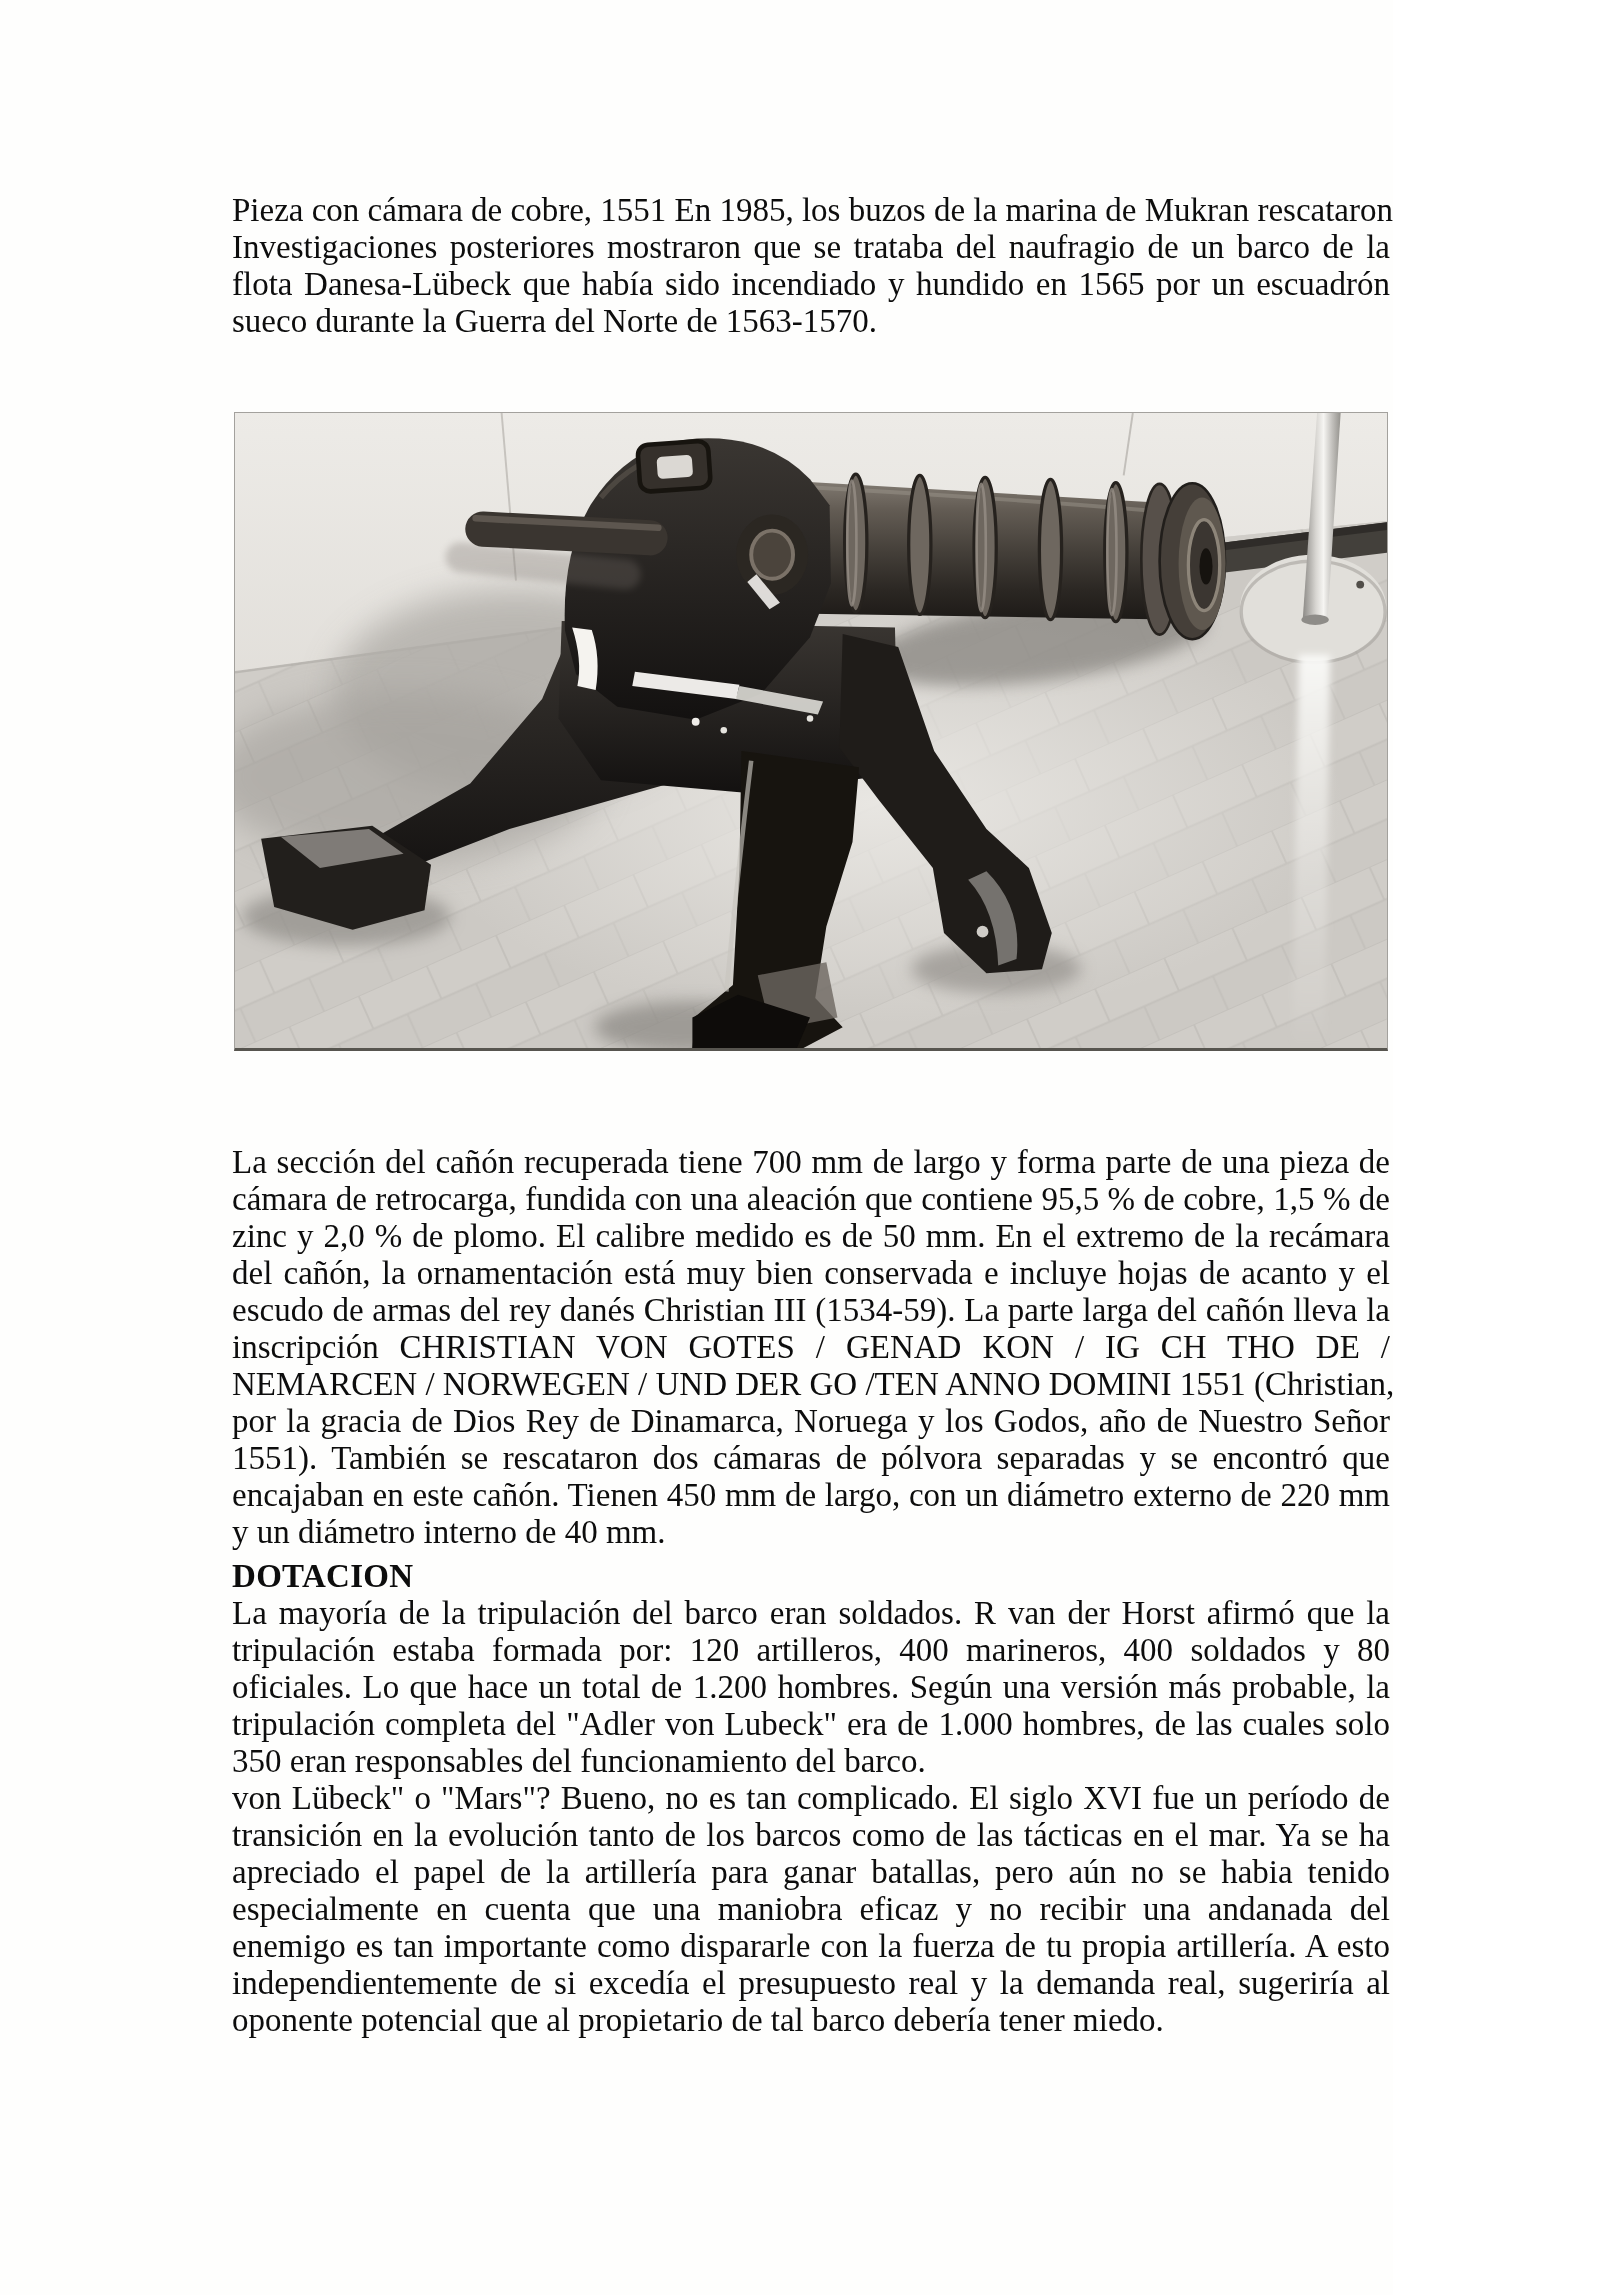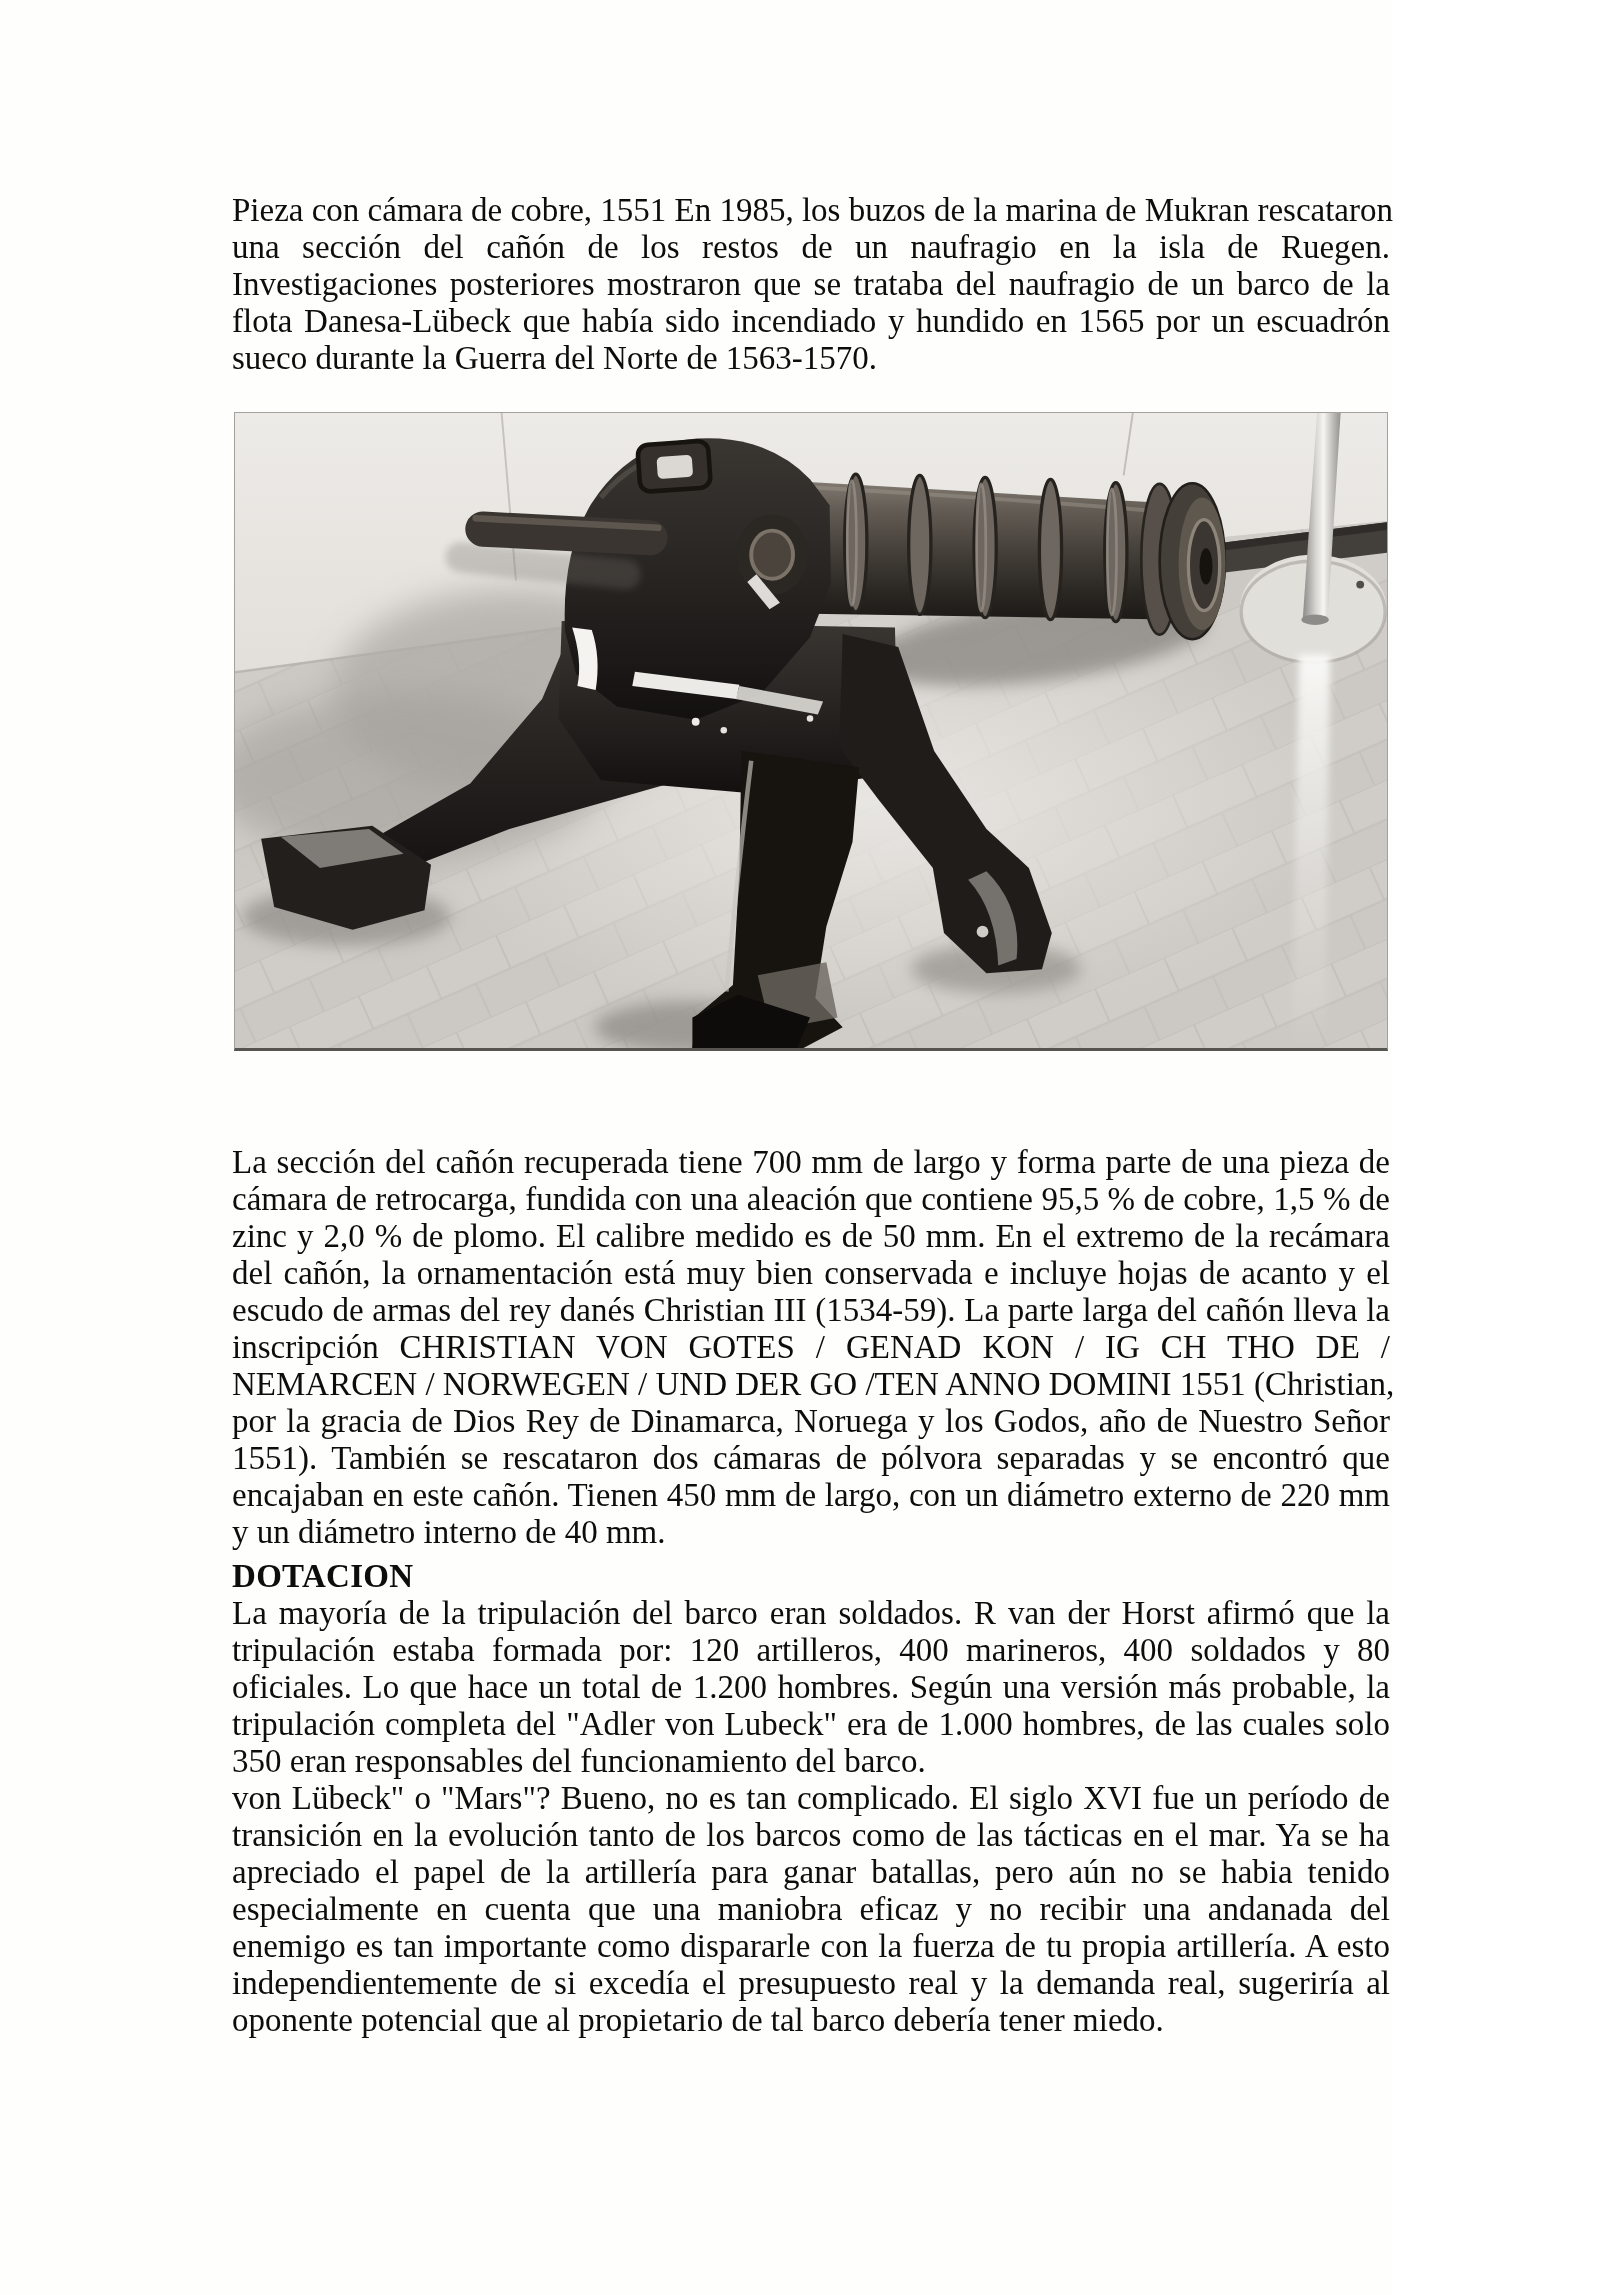--- a/index.html
+++ b/index.html
@@ -50,21 +50,20 @@
   }
   figure.photo svg { display: block; width: 100%; height: 100%; }
 </style>
 </head>
 <body>
 
 <div class="page">
 
   <div class="para" id="p1" data-lines="document.paragraph_intro.lines">
       <div class="line">Pieza con cámara de cobre, 1551 En 1985, los buzos de la marina de Mukran rescataron</div>
-      <div class="line">una sección del cañón de los restos de un naufragio en la isla de Ruegen.</div>
       <div class="line">Investigaciones posteriores mostraron que se trataba del naufragio de un barco de la</div>
       <div class="line">flota Danesa-Lübeck que había sido incendiado y hundido en 1565 por un escuadrón</div>
       <div class="line">sueco durante la Guerra del Norte de 1563-1570.</div>
     </div>
 
   <figure class="photo" role="img" aria-label="Fotografía en blanco y negro de la sección de cañón de retrocarga de 1551 montada sobre un afuste de madera oscura con patas abiertas, expuesta sobre un suelo de parqué; al fondo una pared clara con zócalo oscuro y un poste metálico con base redonda">
     <svg viewBox="0 0 1763 977" preserveAspectRatio="none">
       <defs>
         <linearGradient id="wallG" x1="0" y1="0" x2="0" y2="1">
           <stop offset="0" stop-color="#edebe7"></stop>

